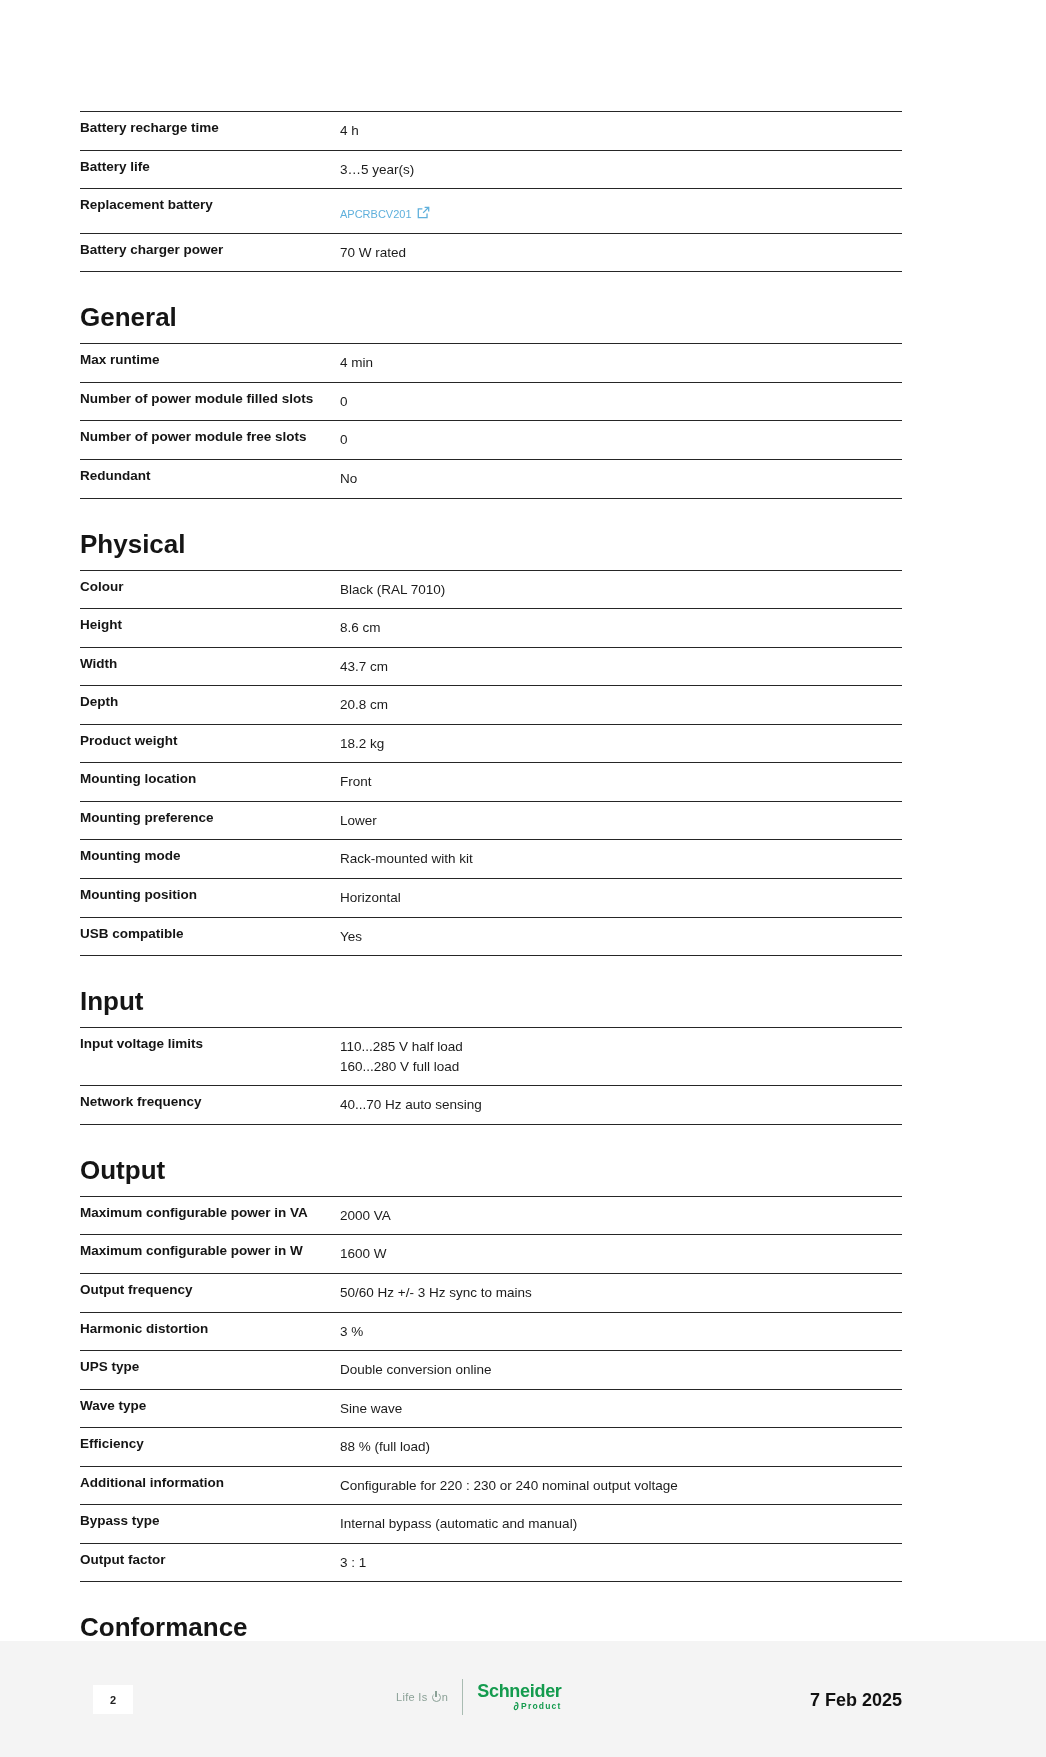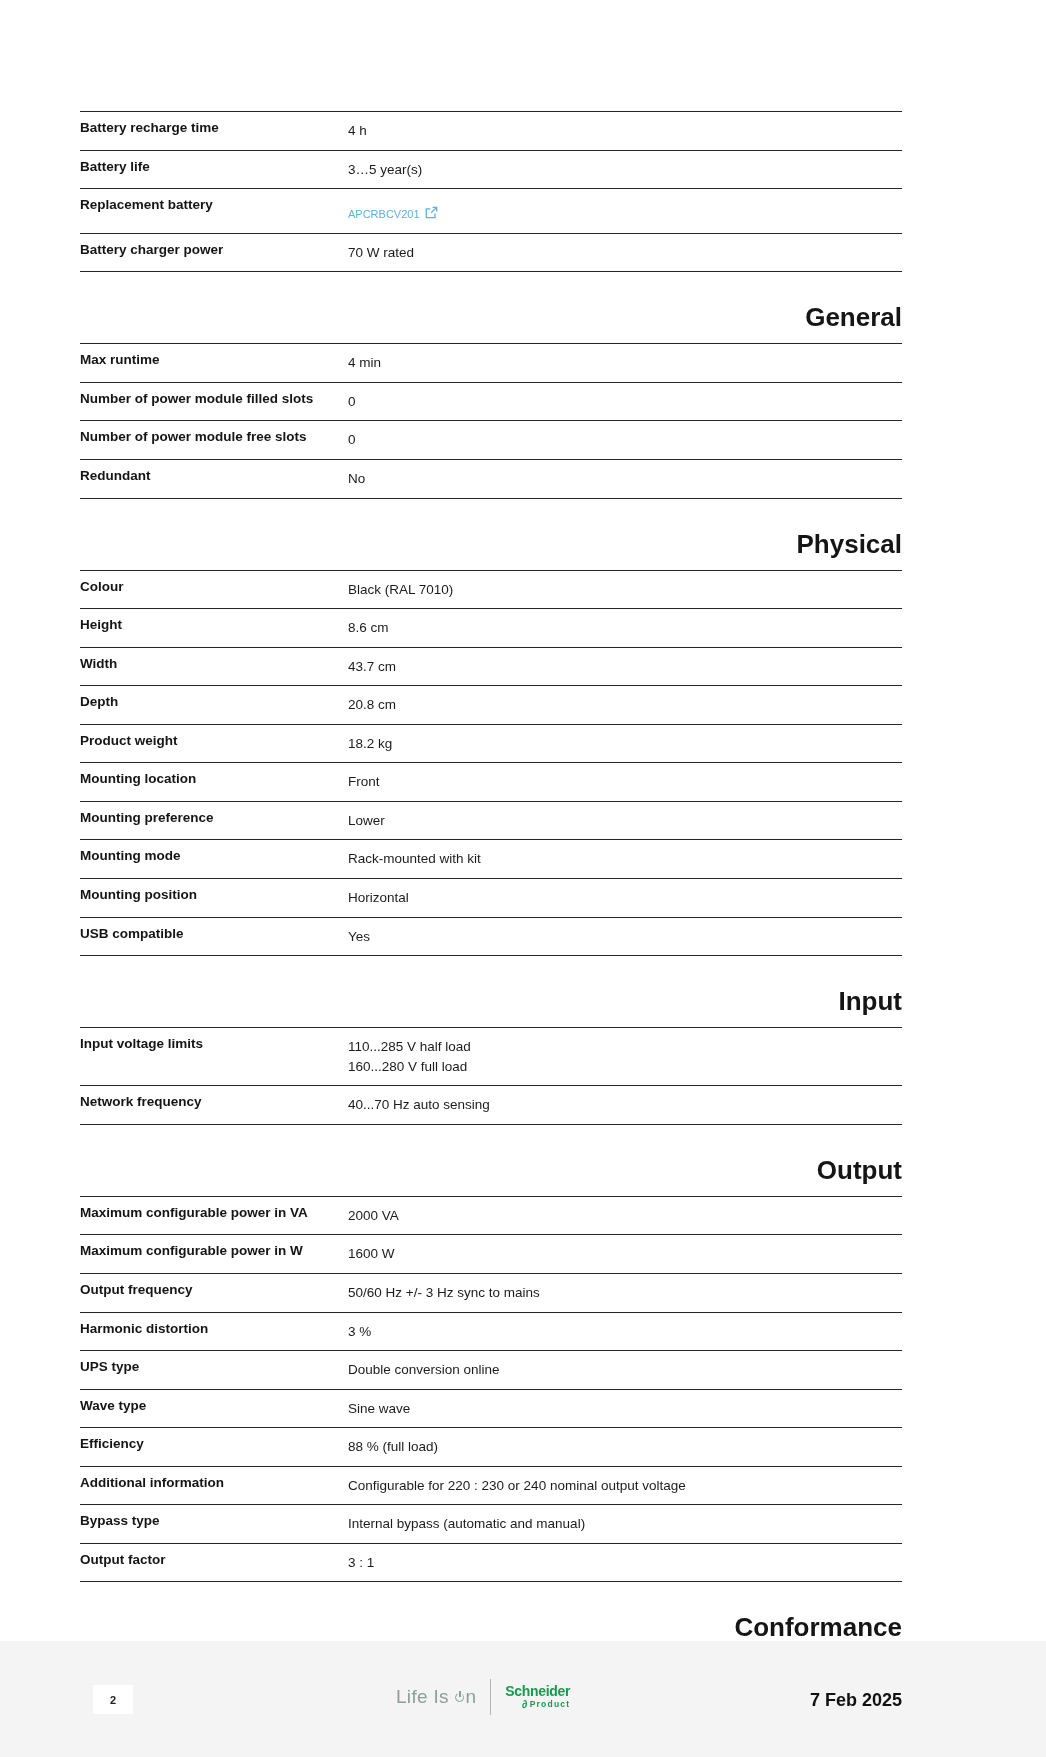--- a/index.html
+++ b/index.html
@@ -17,30 +17,28 @@
     top:111px;
     width:822px;
   }
   .spec-section { margin-top:0; }
   .sec-title {
     font-size:26px;
     font-weight:bold;
     color:#151515;
     margin:30px 0 10px 0;
     letter-spacing:0;
-    text-align:right;
   }
   .spec-table { border-bottom:1.5px solid #262626; }
   .spec-row {
     display:flex;
     align-items:flex-start;
     border-top:1.5px solid #262626;
     padding:7px 0 9px 0;
     min-height:33px;
-    gap:8px;
   }
   .spec-label {
     flex:0 0 260px;
     width:260px;
     padding-right:20px;
     font-weight:bold;
     font-size:13.5px;
     line-height:1.35;
     color:#151515;
   }
@@ -84,21 +82,21 @@
     color:#222;
   }
   .brand-group {
     position:absolute;
     left:396px;
     top:38px;
     display:flex;
     align-items:center;
   }
   .lio {
-    font-size:19px;
+    font-size:11px;
     color:#8aa096;
     letter-spacing:0.3px;
     display:flex;
     align-items:center;
     white-space:pre;
   }
   .power {
     display:inline-block;
     width:9px; height:9px;
     border:1.5px solid #8aa096;
@@ -112,21 +110,21 @@
     left:50%; top:-3px;
     transform:translateX(-50%);
     width:2px; height:6px;
     background:#8aa096;
     box-shadow:-1.5px 0 0 #f4f4f4, 1.5px 0 0 #f4f4f4;
   }
   .sep { width:1px; height:36px; background:#a9bcb2; margin:0 14px; }
   .se { display:inline-block; }
   .se-name {
     display:block;
-    font-size:14px;
+    font-size:18px;
     font-weight:bold;
     color:#149b4e;
     letter-spacing:-0.3px;
     line-height:1;
   }
   .se-sub {
     display:flex;
     justify-content:flex-end;
     align-items:center;
     font-size:8.5px;

